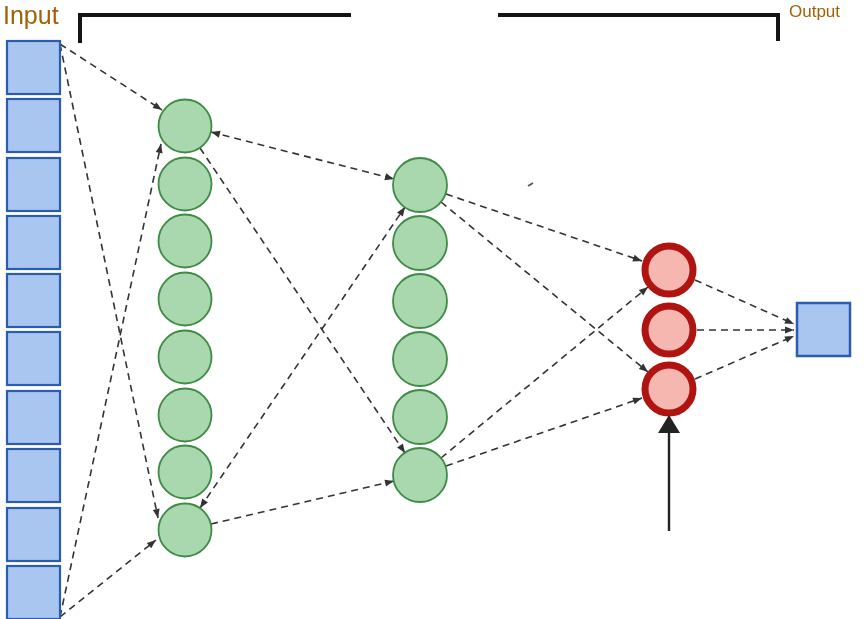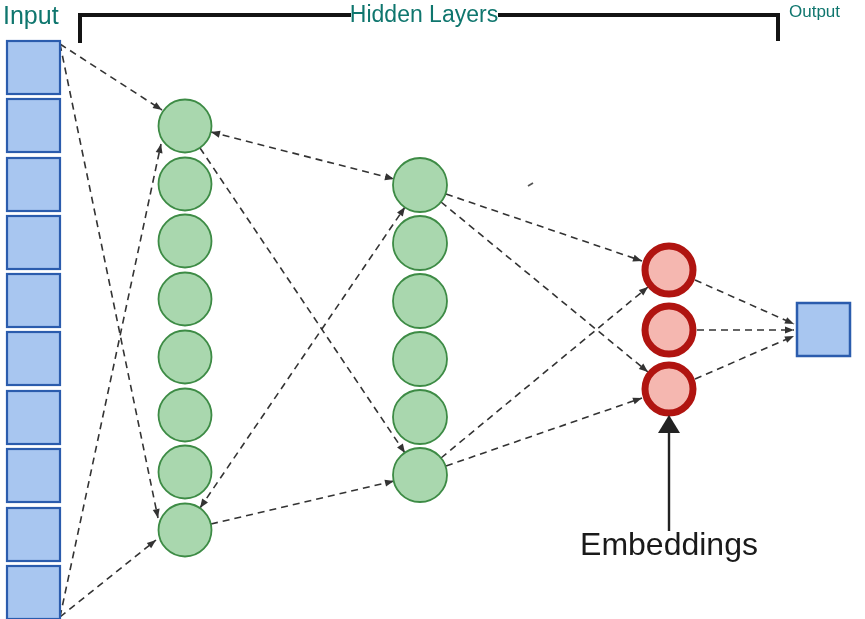--- a/index.html
+++ b/index.html
@@ -1,20 +1,20 @@
 <!DOCTYPE html>
 <html><head>
 <meta charset="utf-8">
 <style>
   html,body{margin:0;padding:0;background:#ffffff;}
   body{width:865px;height:619px;position:relative;overflow:hidden;
        font-family:"Liberation Sans",sans-serif;}
   #stage{position:absolute;left:0;top:0;width:865px;height:619px;}
   svg{position:absolute;left:0;top:0;}
-  .lbl{position:absolute;color:#0f766e;white-space:nowrap;line-height:1.05;}
+  .lbl{position:absolute;color:#a16207;white-space:nowrap;line-height:1.05;}
   .lbl-input{left:3px;top:2px;font-size:25px;}
   .lbl-hidden{left:424px;top:2px;transform:translateX(-50%);font-size:23px;}
   .lbl-output{left:789px;top:3px;font-size:17px;}
   .lbl-embeddings{left:669px;top:528px;transform:translateX(-50%);font-size:32px;color:#1a1a1a;}
 </style>
 </head>
 <body>
 
 <div id="stage">
   <svg id="net-svg" width="865" height="619" viewBox="0 0 865 619">
@@ -78,16 +78,14 @@
       <circle cx="669" cy="270" r="24" fill="#f5b7b0" stroke="#b01410" stroke-width="7"></circle>
       <circle cx="669" cy="330" r="24" fill="#f5b7b0" stroke="#b01410" stroke-width="7"></circle>
       <circle cx="669" cy="389" r="24" fill="#f5b7b0" stroke="#b01410" stroke-width="7"></circle>
       <rect x="797" y="303" width="53" height="53" fill="#a8c6f0" stroke="#2b5cad" stroke-width="2.5"></rect>
       <polyline points="80,43 80,15 351,15" fill="none" stroke="#141414" stroke-width="4"></polyline>
       <polyline points="498,15 778,15 778,41" fill="none" stroke="#141414" stroke-width="4"></polyline>
       <line x1="669" y1="531" x2="669" y2="432" stroke="#222" stroke-width="2.4"></line>
       <polygon points="669,415 658,433 680,433" fill="#222"></polygon>
     </svg>
   <div class="lbl lbl-input">Input</div>
-  <div class="lbl lbl-hidden">Hidden Layers</div>
   <div class="lbl lbl-output">Output</div>
-  <div class="lbl lbl-embeddings">Embeddings</div>
 </div>
 
 </body></html>

